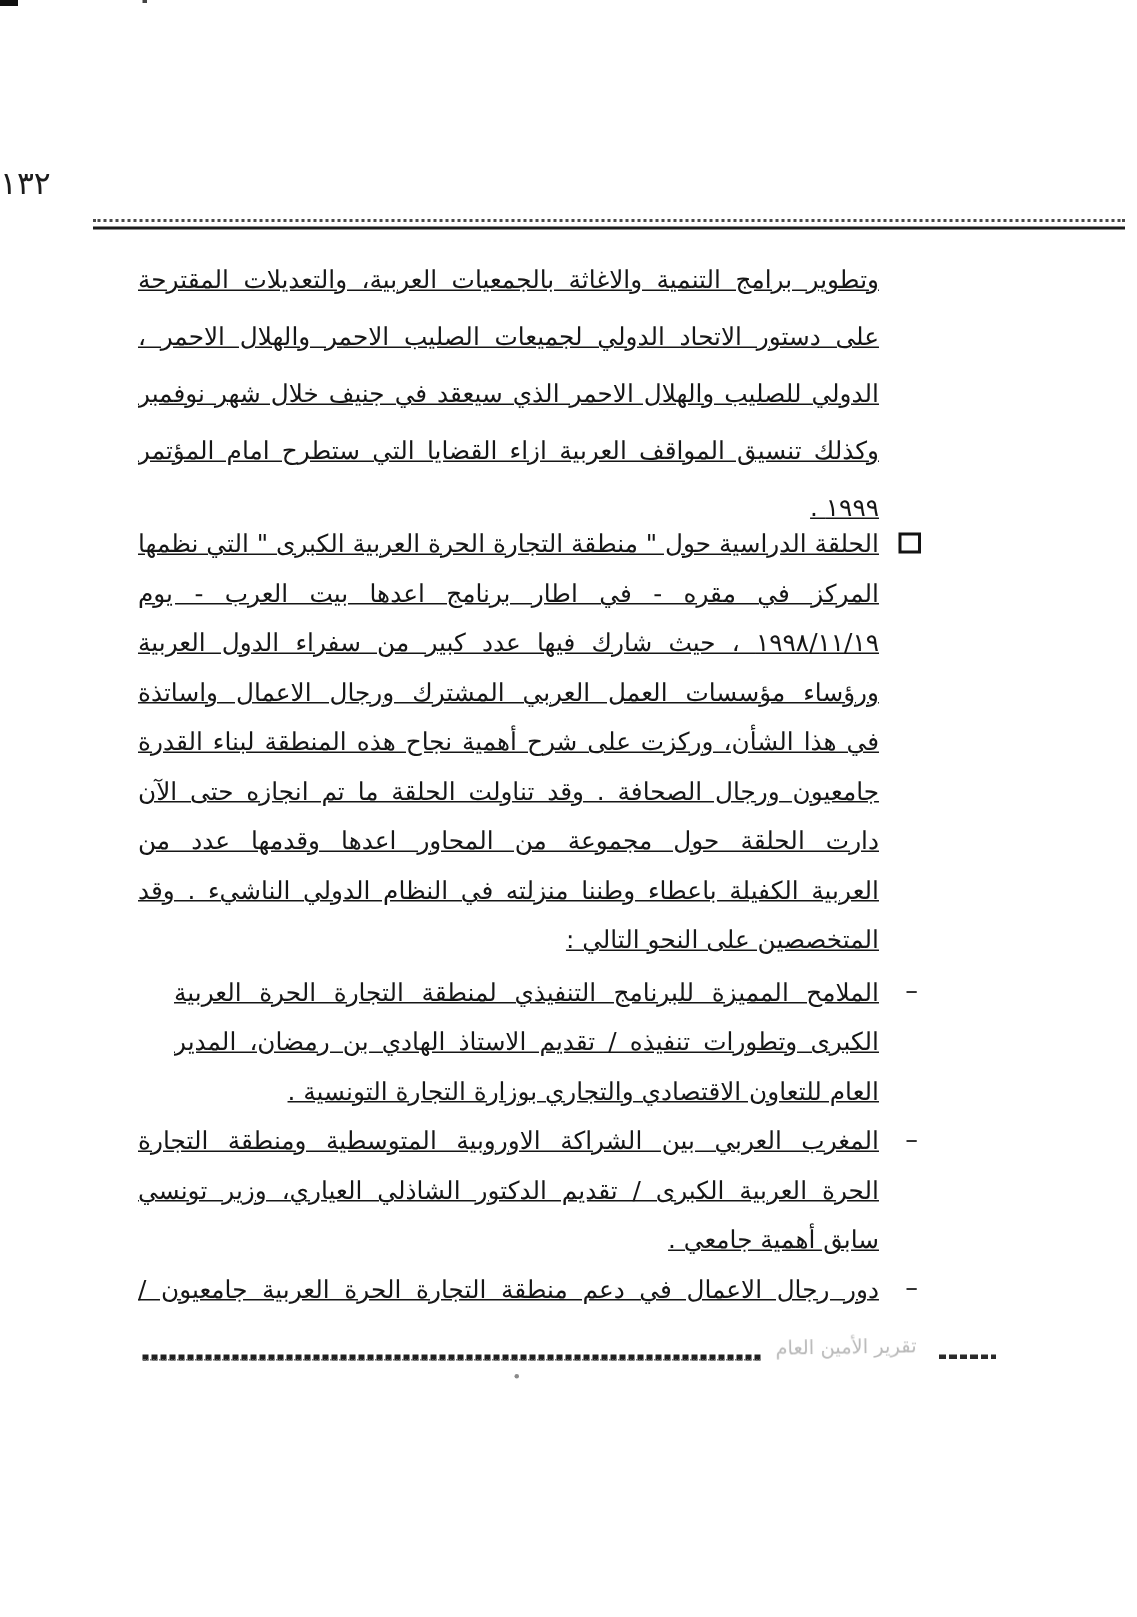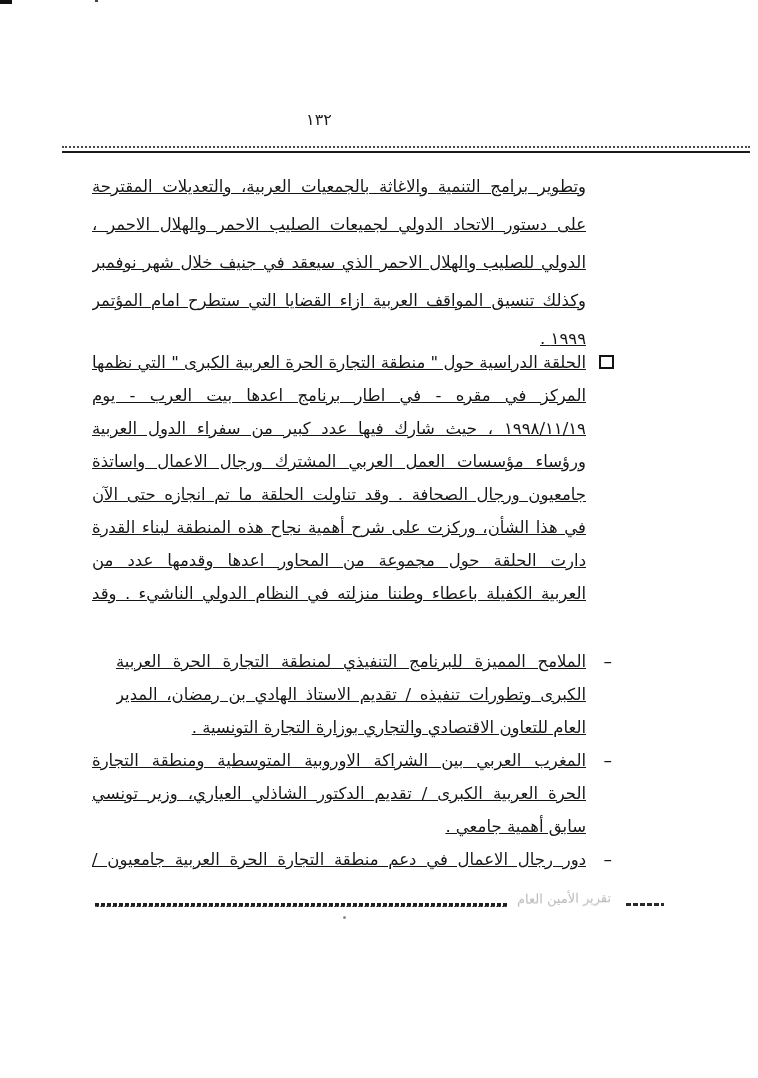--- a/index.html
+++ b/index.html
@@ -13,21 +13,21 @@
     overflow:hidden;
   }
   
   .corner-mark{position:absolute;top:0;left:0;width:12px;height:4px;background:#111;}
   .top-dot{position:absolute;top:0;left:95px;width:3px;height:2px;background:#444;}
   .mid-speck{position:absolute;top:916px;left:343px;width:3px;height:3px;background:#8a8a8a;border-radius:50%;}
 
   
   .pageno{
     position:absolute;top:110px;left:0;width:638px;
-    text-align:center;font-size:16px;letter-spacing:3px;color:#1b1b1b;
+    font-size:21px;letter-spacing:3px;color:#1b1b1b;
   }
   .hrule{
     position:absolute;top:146px;left:62px;width:688px;height:3px;
     border-top:2px dotted #4a4a4a;
     border-bottom:2px solid #1a1a1a;
   }
 
   
   .block{
     position:absolute;left:92px;width:494px;
@@ -96,24 +96,25 @@
       <div class="jline">وكذلك تنسيق المواقف العربية ازاء القضايا التي ستطرح امام المؤتمر</div>
       <div class="jline last">١٩٩٩ .</div>
     </div>
 
   <div class="block b2">
     <span class="square-marker"></span>
   <div class="jline">الحلقة الدراسية حول " منطقة التجارة الحرة العربية الكبرى " التي نظمها</div>
       <div class="jline">المركز في مقره - في اطار برنامج اعدها بيت العرب - يوم</div>
       <div class="jline">١٩٩٨/١١/١٩ ، حيث شارك فيها عدد كبير من سفراء الدول العربية</div>
       <div class="jline">ورؤساء مؤسسات العمل العربي المشترك ورجال الاعمال واساتذة</div>
+      <div class="jline">في هذا الشأن، وركزت على شرح أهمية نجاح هذه المنطقة لبناء القدرة</div>
       <div class="jline">جامعيون ورجال الصحافة . وقد تناولت الحلقة ما تم انجازه حتى الآن</div>
-      <div class="jline">في هذا الشأن، وركزت على شرح أهمية نجاح هذه المنطقة لبناء القدرة</div>
       <div class="jline">دارت الحلقة حول مجموعة من المحاور اعدها وقدمها عدد من</div>
       <div class="jline">العربية الكفيلة باعطاء وطننا منزلته في النظام الدولي الناشيء . وقد</div>
+      <div class="jline last">المتخصصين على النحو التالي :</div>
     </div>
 
   <div class="block b3">
     <span class="dash-marker">–</span>
   <div class="jline">الملامح المميزة للبرنامج التنفيذي لمنطقة التجارة الحرة العربية</div>
       <div class="jline">الكبرى وتطورات تنفيذه / تقديم الاستاذ الهادي بن رمضان، المدير</div>
       <div class="jline last">العام للتعاون الاقتصادي والتجاري بوزارة التجارة التونسية .</div>
     </div>
 
   <div class="block b4">

